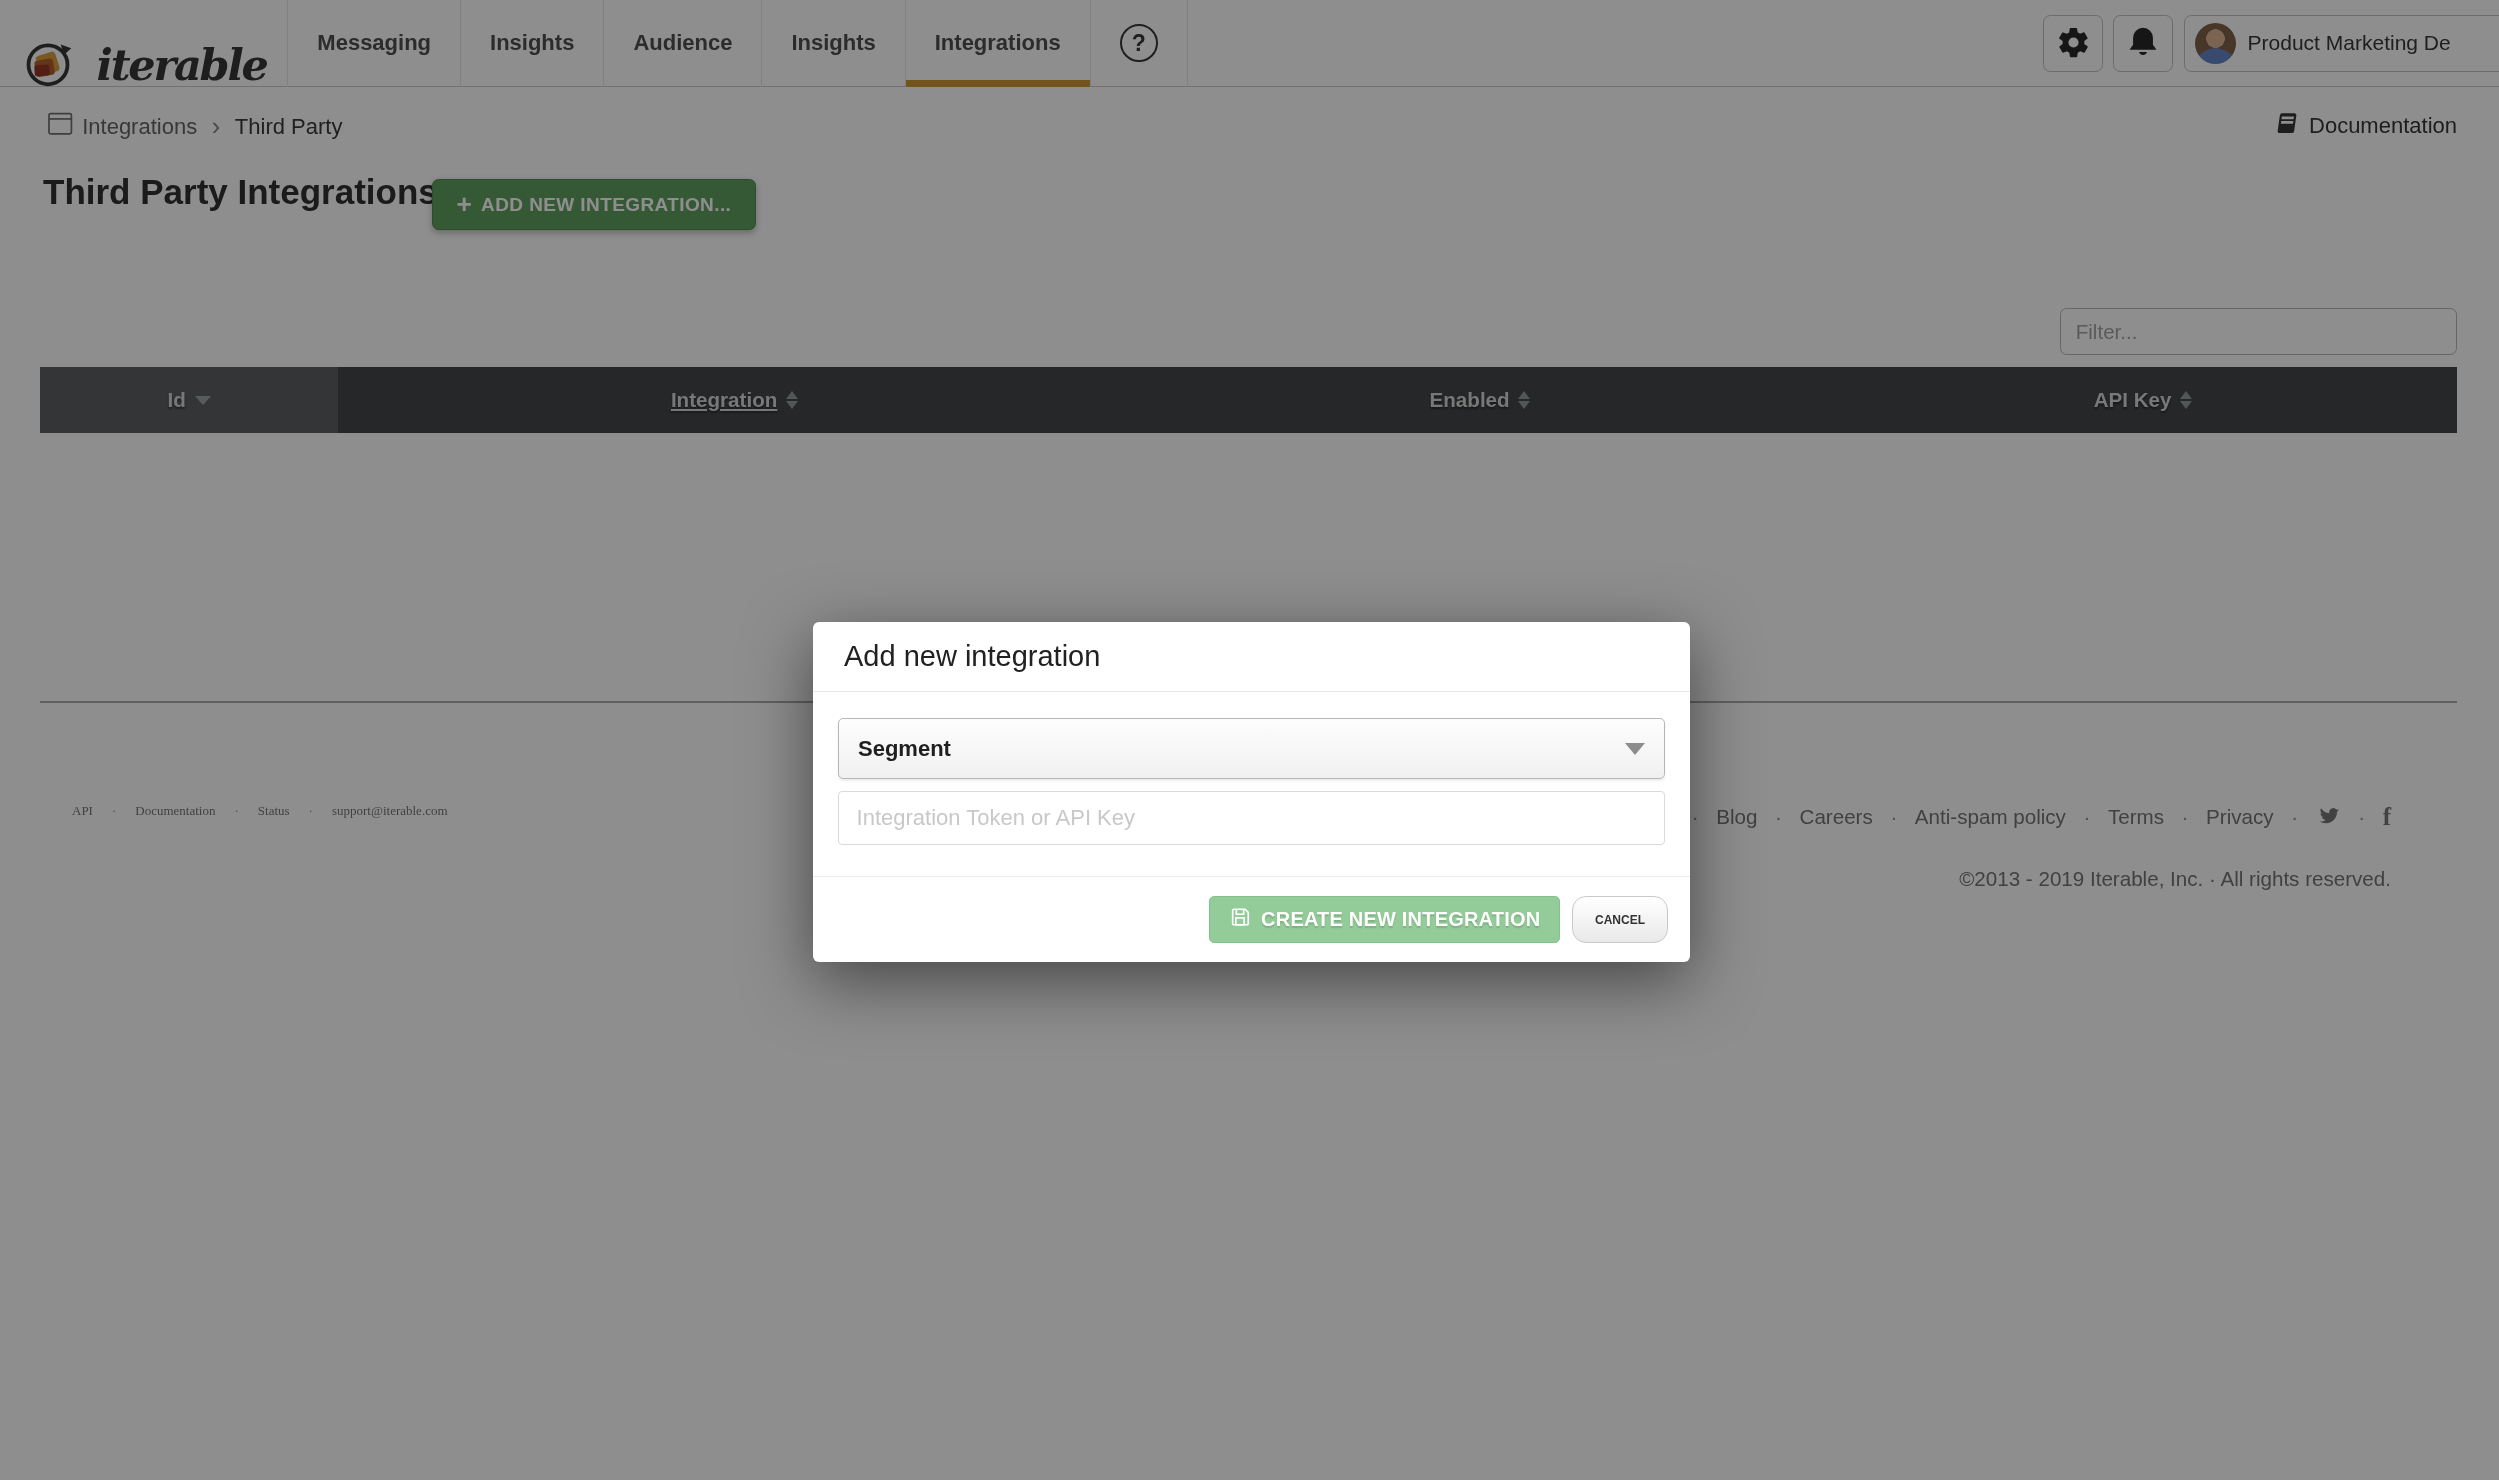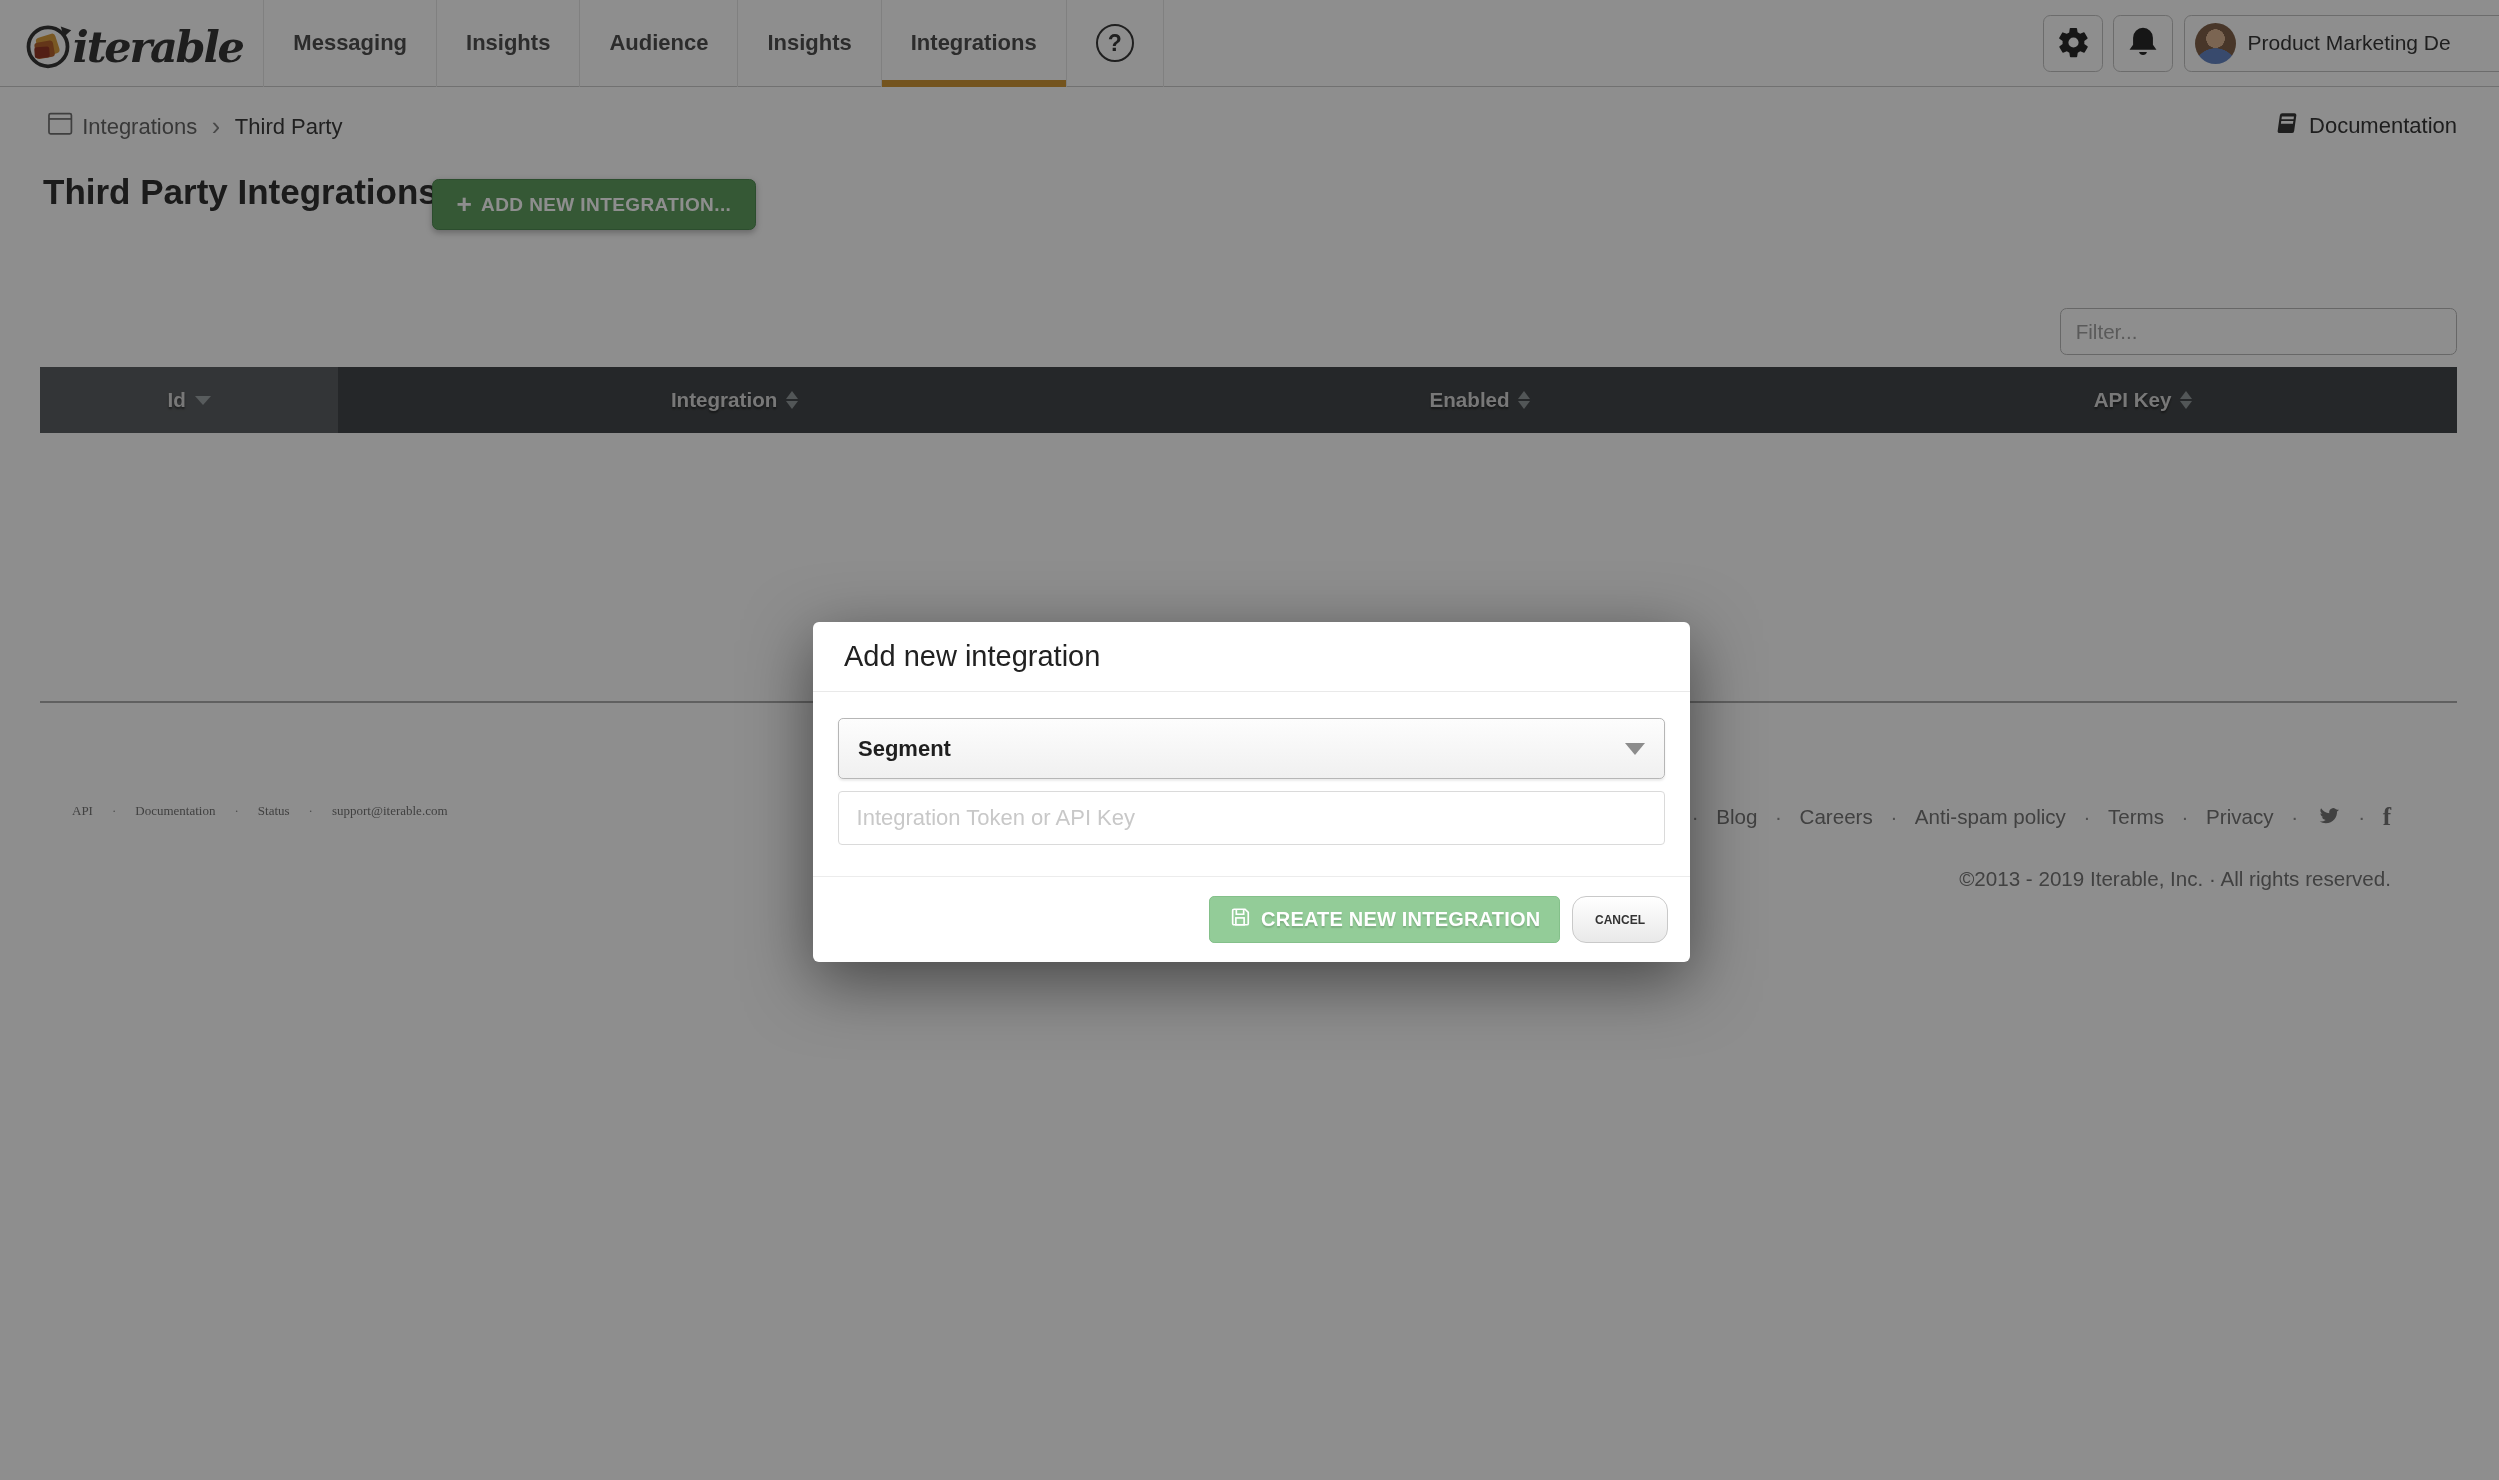--- a/index.html
+++ b/index.html
@@ -5,21 +5,21 @@
   * { margin:0; padding:0; box-sizing:border-box; }
   html,body { width:2500px; height:1480px; }
   body {
     position:relative; overflow:hidden; background:#ffffff;
     font-family:"Liberation Sans", sans-serif; color:#333;
   }
 
   
   .navbar { position:absolute; top:0; left:0; width:2500px; height:87px;
     background:#fff; border-bottom:1.5px solid #c9c9c9; display:flex; align-items:center; z-index:1; }
-  .logo { display:flex; align-items:flex-start; gap:1px; margin-left:23.5px; padding-right:20.6px; height:100%;margin-top:44px; }
+  .logo { display:flex; align-items:center; gap:25px; margin-left:23.5px; padding-right:20.6px; height:100%;margin-top:44px; }
   .logo-text { font-family:"DejaVu Serif", serif; font-style:italic; font-weight:700;
     font-size:43px; color:#2c2c2c; letter-spacing:-2.2px; }
   .tabs { display:flex; height:87px; }
   .tab { position:relative; display:flex; align-items:center; padding:0 29px;
     border-left:0.7px solid #e4e4e4; font-size:22px; font-weight:700; color:#474747; cursor:pointer; }
   .tabs .tab:last-child { border-right:0.7px solid #e4e4e4; }
   .tab.active::after { content:""; position:absolute; left:0; right:0; bottom:0; height:6.6px; background:#cf912c; }
   .help-circle { width:38px; height:38px; border:2.9px solid #2e2e2e; border-radius:50%;
     display:flex; align-items:center; justify-content:center; font-size:23px; font-weight:700; color:#2e2e2e; }
   .nav-right { position:absolute; left:2043px; top:14.7px; display:flex; align-items:center; gap:10.3px; }
@@ -54,21 +54,21 @@
   
   .filter-input { position:absolute; left:2060px; top:308px; width:397px; height:47px;
     border:1.5px solid #b5b5b5; border-radius:6.6px; padding:0 14.7px; font-size:20.6px; color:#333;
     font-family:"Liberation Sans", sans-serif; background:#fff; }
   .filter-input::placeholder { color:#9e9e9e; }
   .table-header { position:absolute; left:40px; top:367px; width:2417px; height:66px;
     background:#3a3e41; display:flex; }
   .th { display:flex; align-items:center; justify-content:center; gap:8.8px;
     font-size:20.6px; font-weight:700; color:#d6d6d6; text-shadow:0 1.5px 2.2px rgba(0,0,0,0.55); cursor:pointer; }
   .th-id { width:298px; background:#54585b; }
-  .th-integration { width:793px; }
+  .th-integration { width:793px;text-decoration:underline; }
   .th-enabled { width:698px; }
   .th-apikey { flex:1; }
   .tri-down { width:0; height:0; border-left:8px solid transparent; border-right:8px solid transparent;
     border-top:9.5px solid #9aa0a3; }
   .sort-both { display:flex; flex-direction:column; gap:2.9px; align-items:center; }
   .sort-both .up { width:0; height:0; border-left:6.6px solid transparent; border-right:6.6px solid transparent;
     border-bottom:8px solid #8f9598; }
   .sort-both .down { width:0; height:0; border-left:6.6px solid transparent; border-right:6.6px solid transparent;
     border-top:8px solid #8f9598; }
   .table-body { position:absolute; left:40px; top:433px; width:2417px; height:270px;

